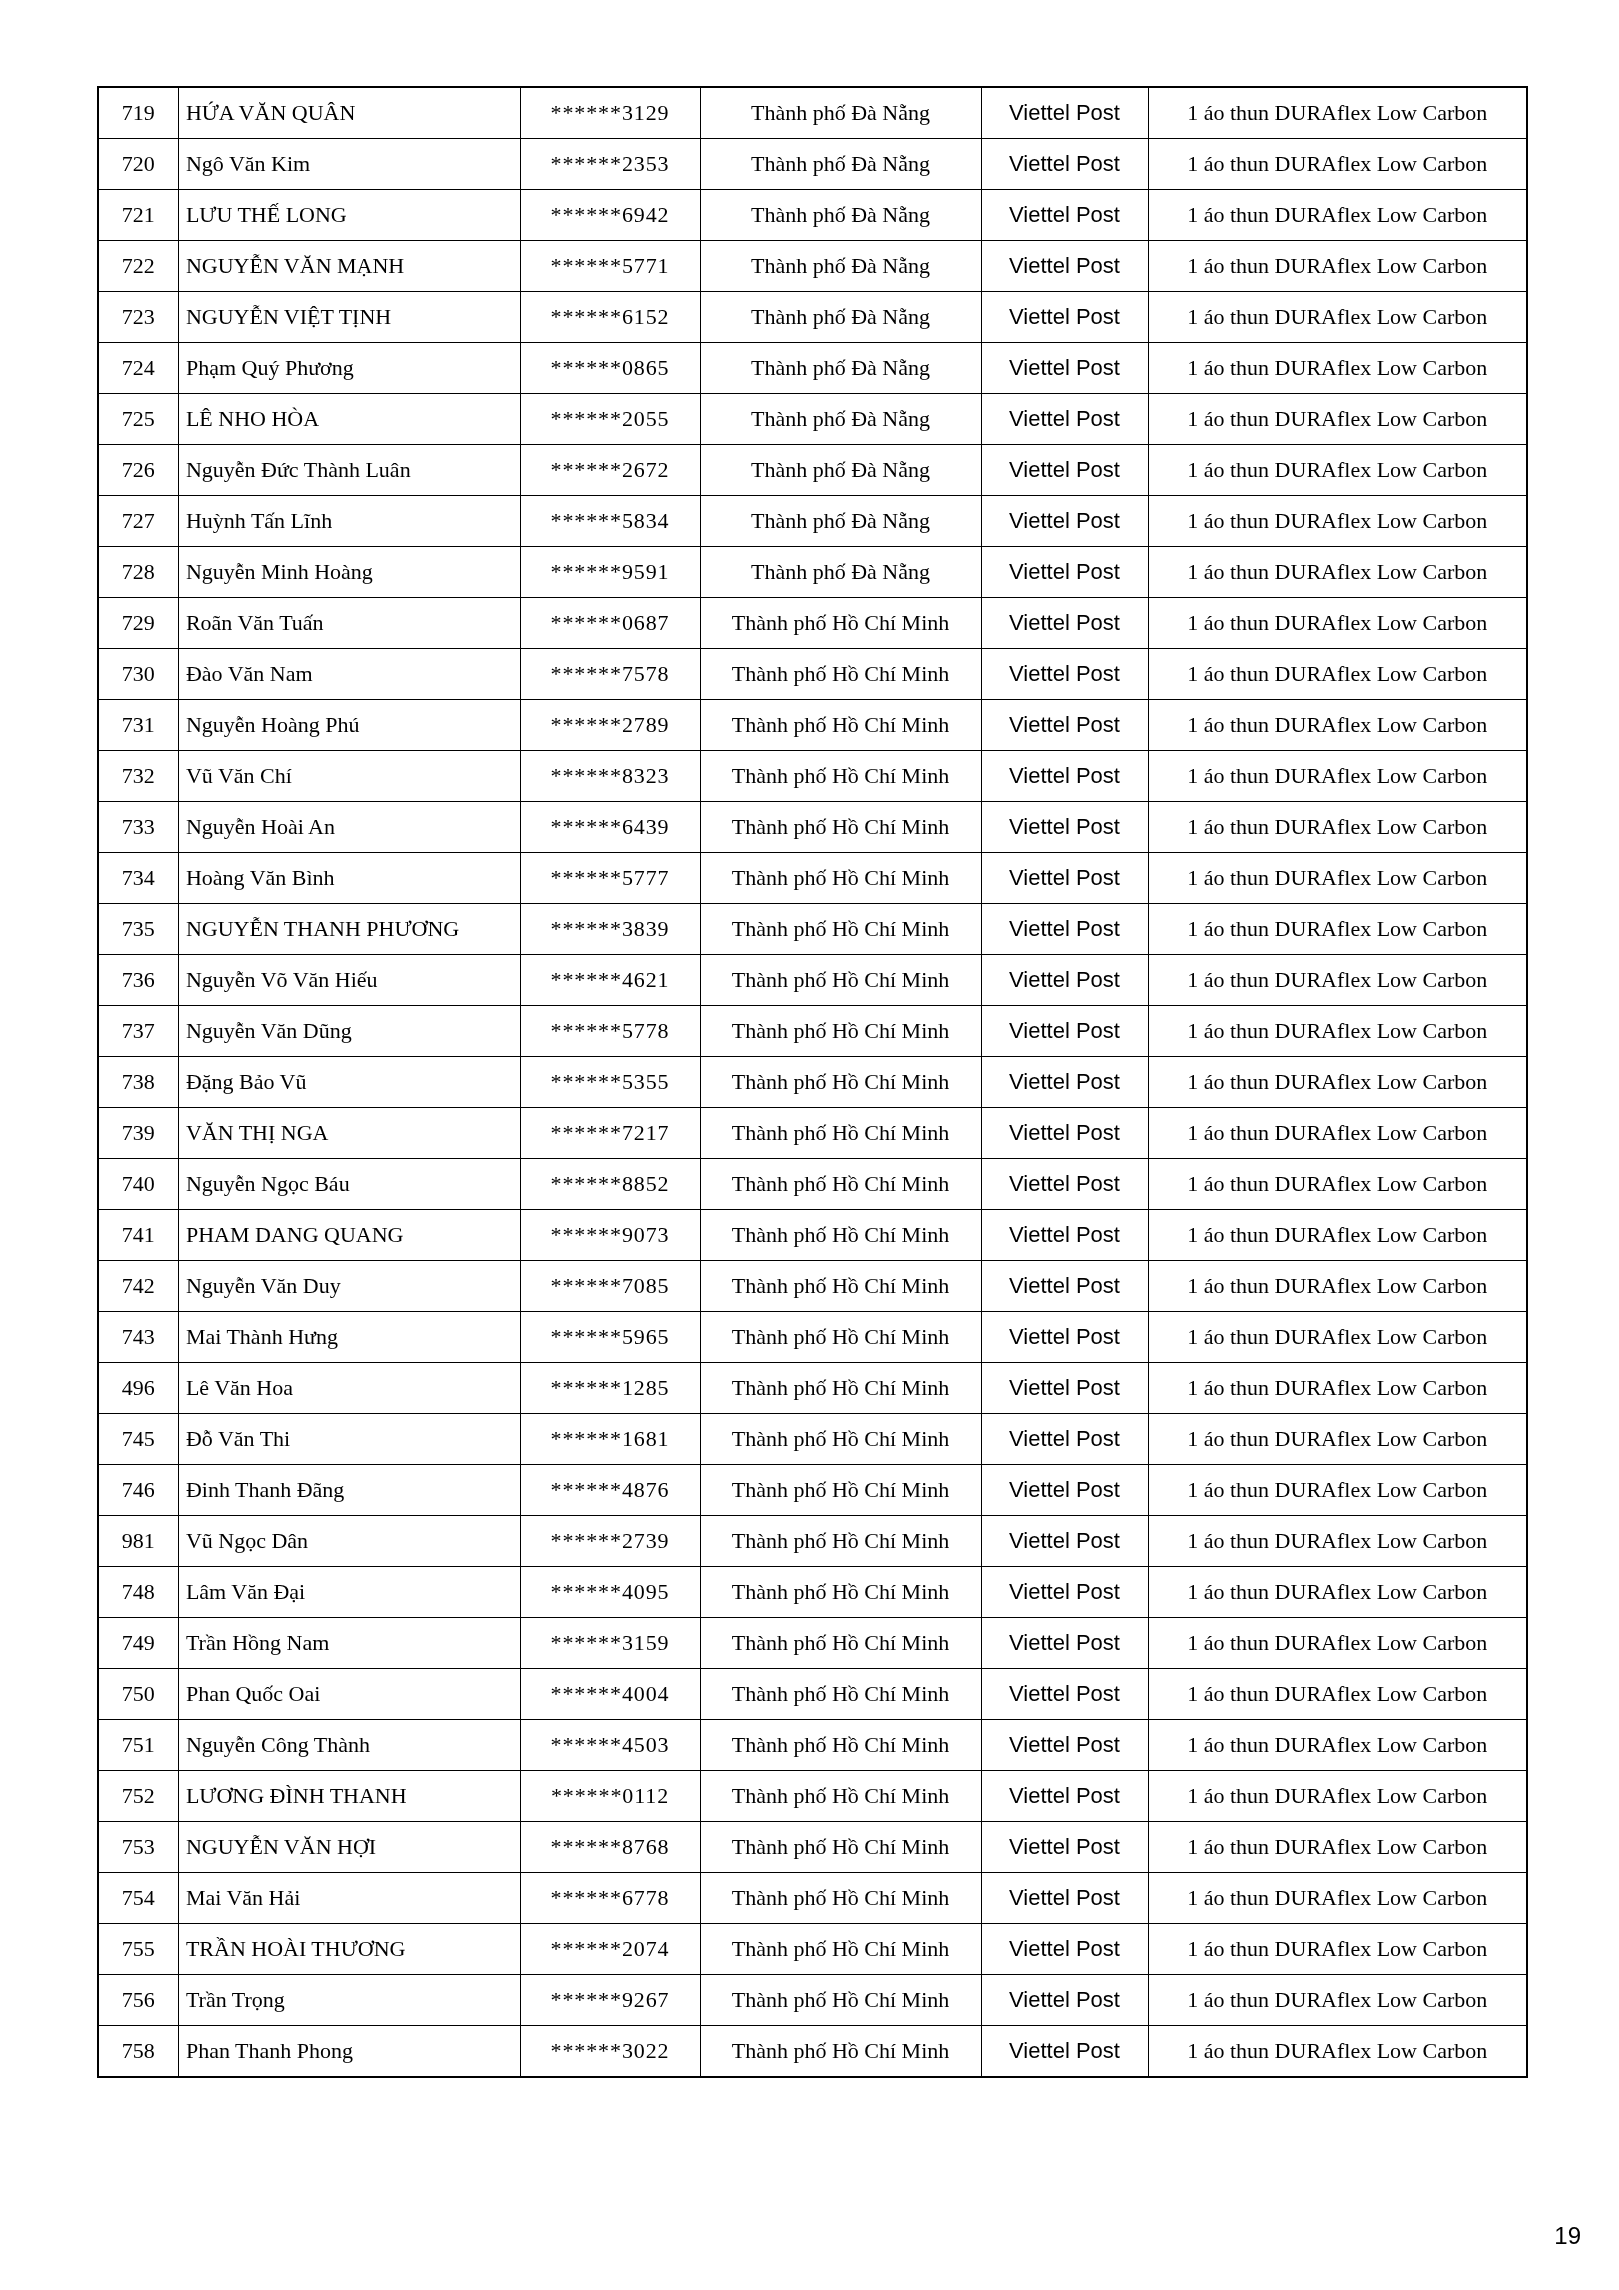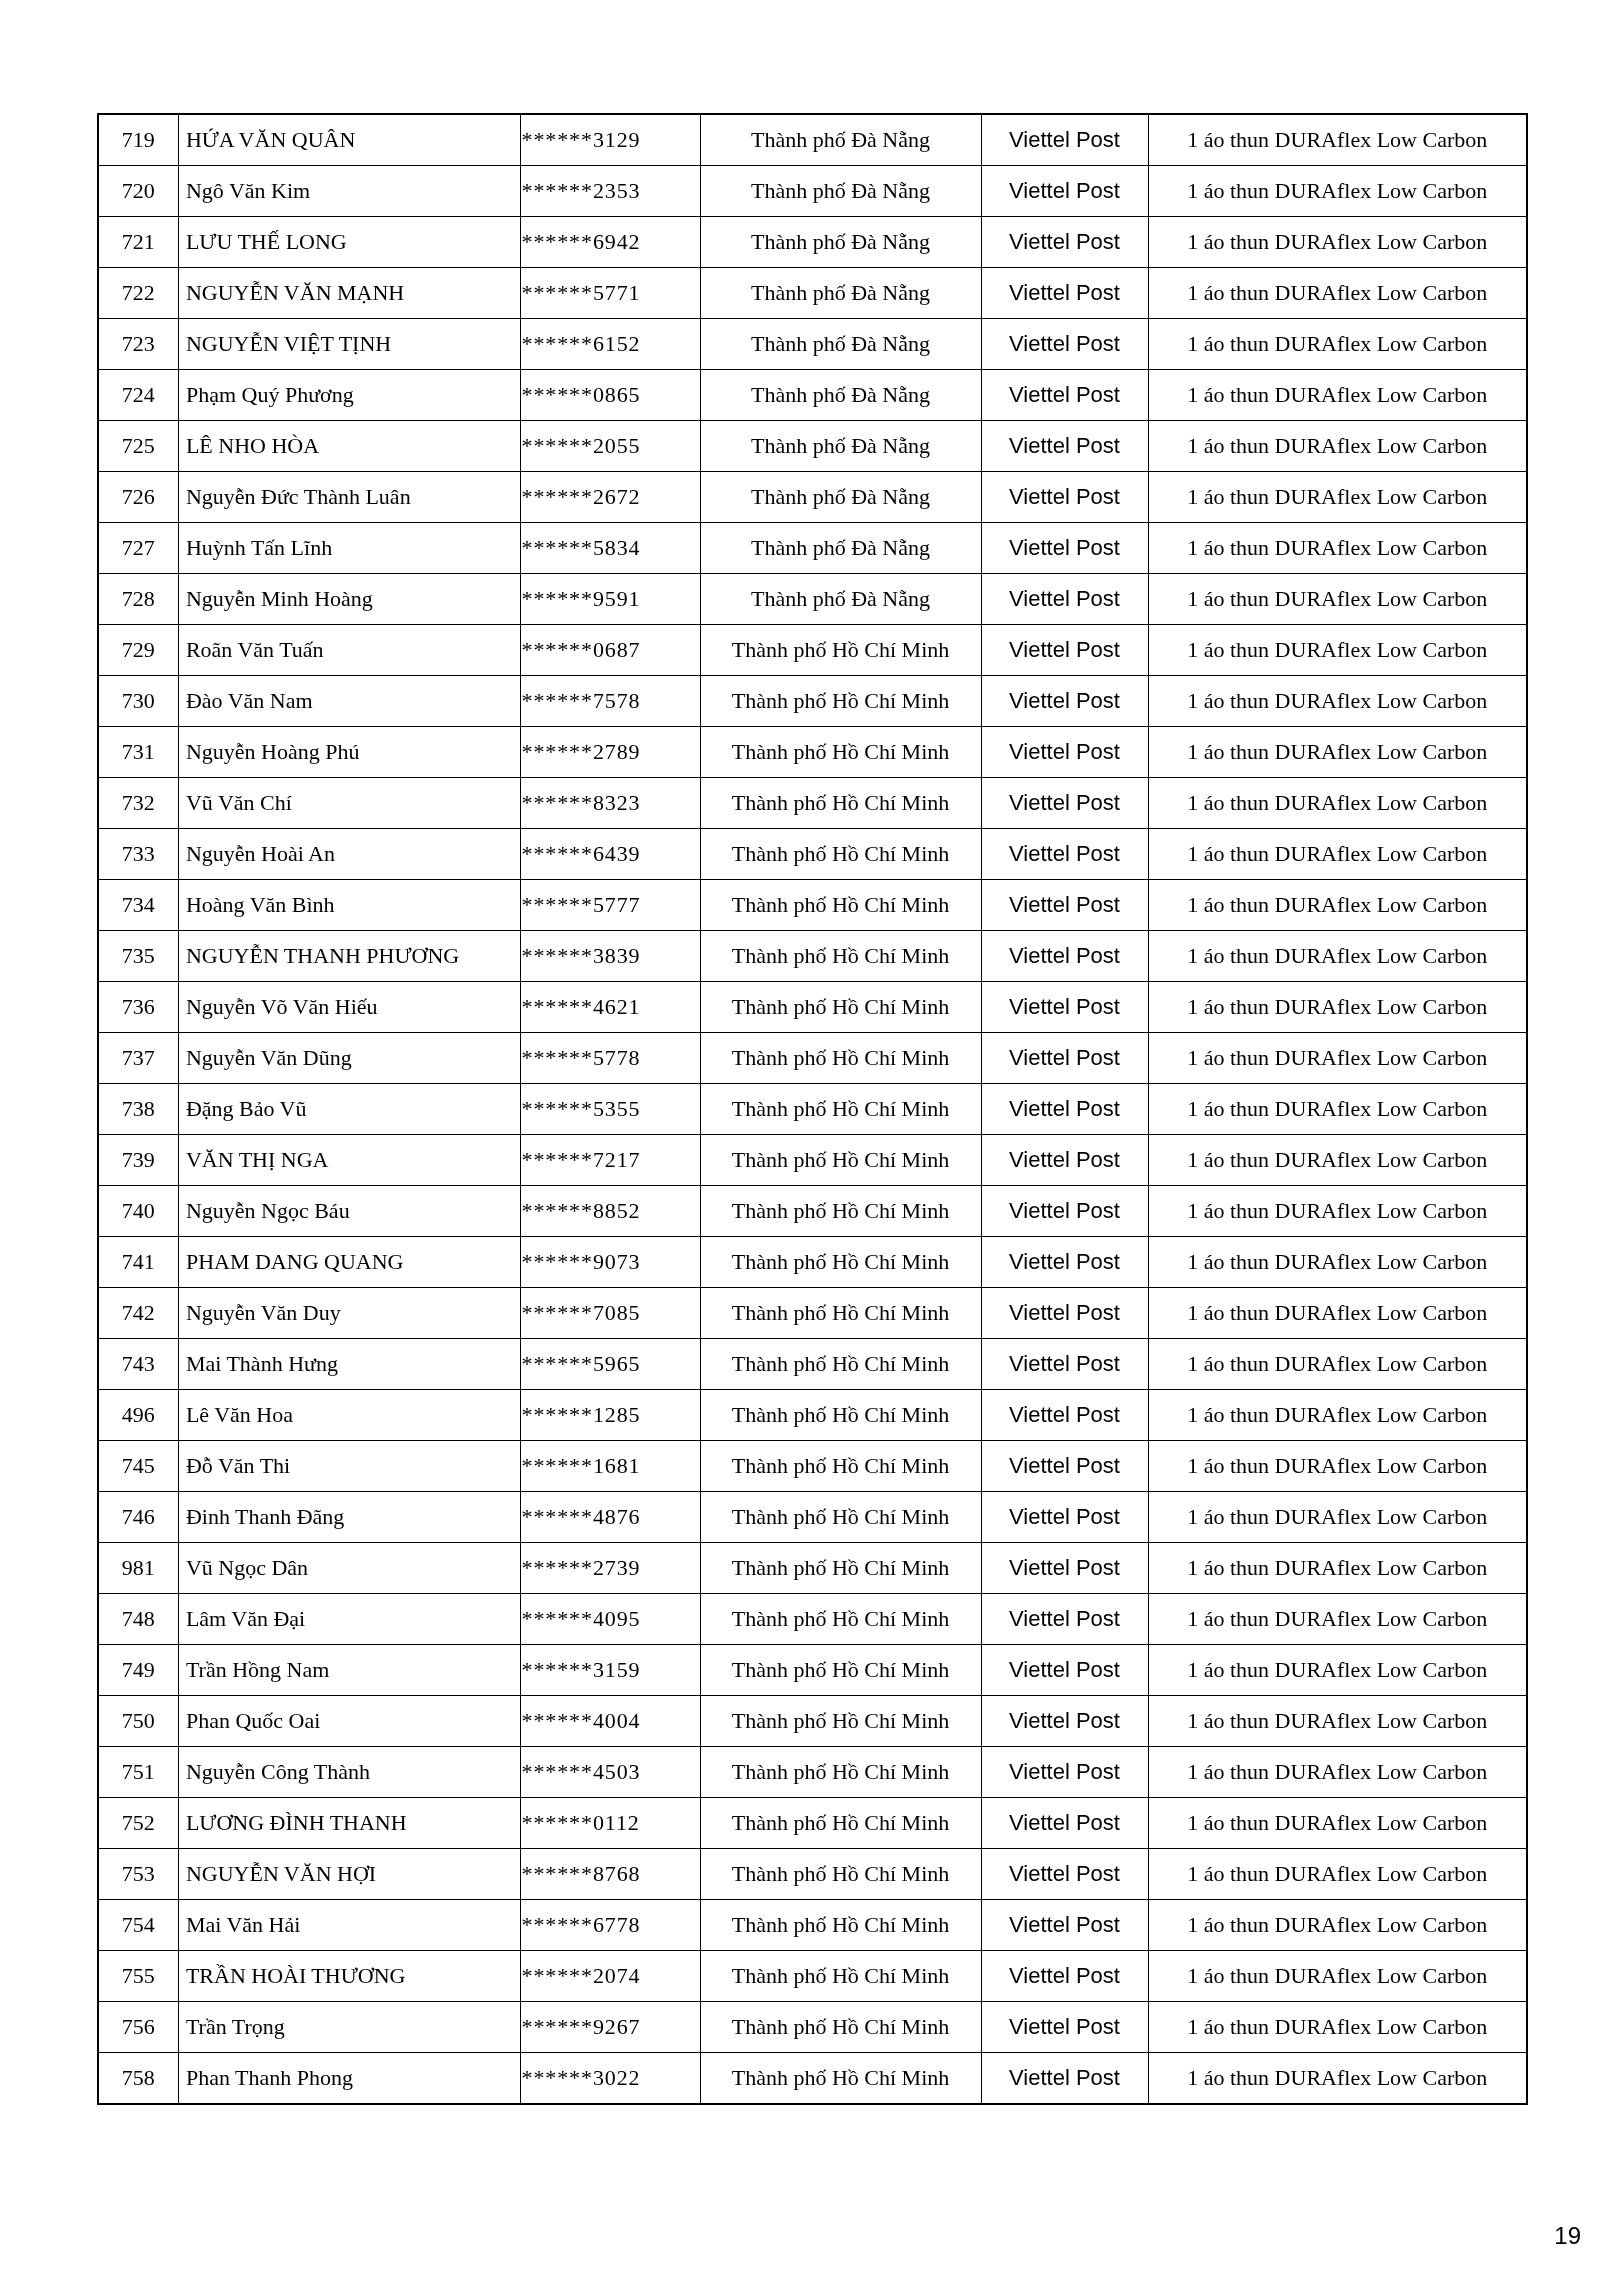--- a/index.html
+++ b/index.html
@@ -18,21 +18,21 @@
   .page {
     position: absolute;
     left: 0; top: 0;
     width: 1620px;
     height: 2291px;
     background: #ffffff;
   }
   table.winners {
     position: absolute;
     left: 97px;
-    top: 113px;
+    top: 86px;
     width: 1431px;
     border-collapse: collapse;
     table-layout: fixed;
     border: 2.8px solid #000000;
   }
   table.winners td {
     border: 1.8px solid #000000;
     height: 48px; 
     vertical-align: middle;
     font-size: 22px;
@@ -42,20 +42,21 @@
   }
   td.col-no {
     text-align: center;
   }
   td.col-name {
     text-align: left;
     padding-left: 7.4px;
     padding-right: 3.7px;
   }
   td.col-phone {
+    text-align: center;
     letter-spacing: 0.9px;
   }
   td.col-city {
     text-align: center;
   }
   td.col-carrier {
     text-align: center;
     font-family: "Liberation Sans", sans-serif;
     font-size: 21px;
   }

